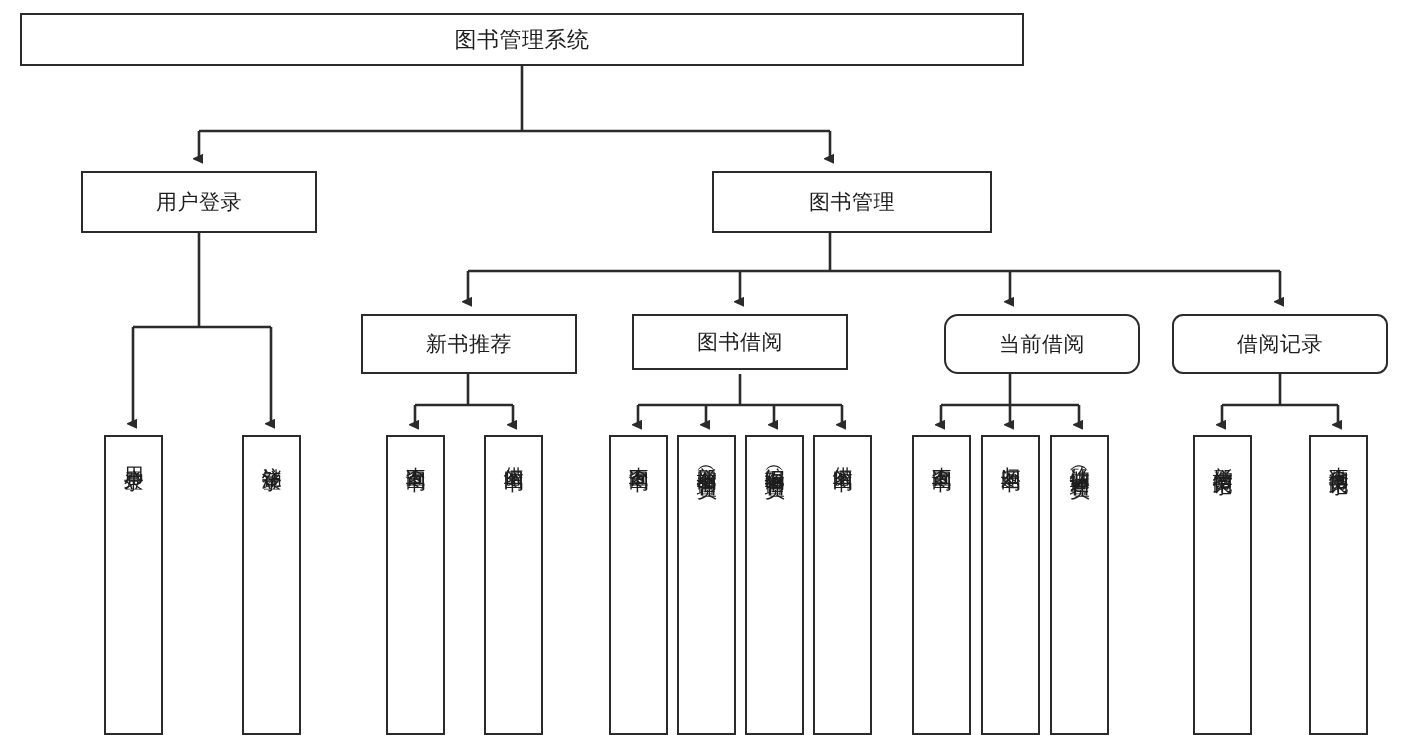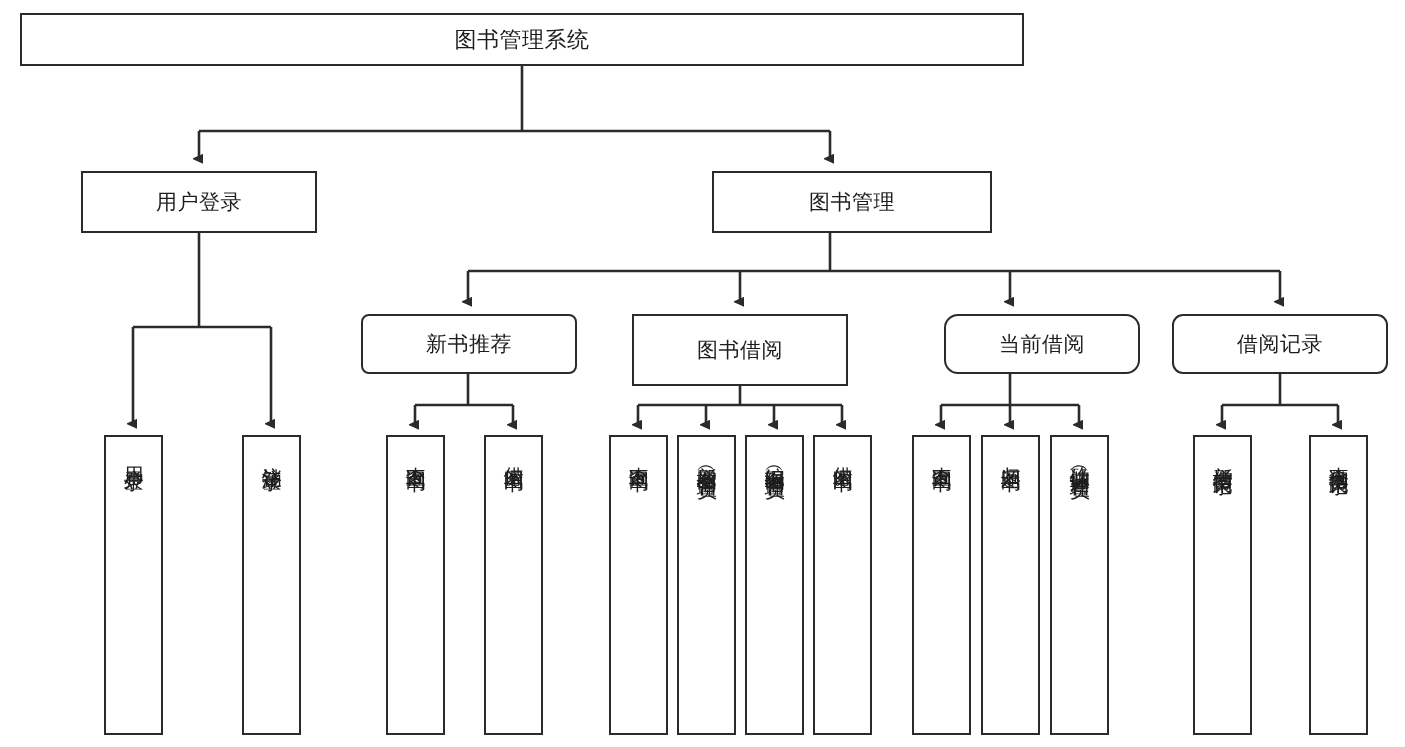--- a/index.html
+++ b/index.html
@@ -136,25 +136,25 @@
   </div>
 
   <div class="node horiz" style="left:81px; top:171px; width:236px; height:62px;">
     <span class="label">用户登录</span>
   </div>
 
   <div class="node horiz" style="left:712px; top:171px; width:280px; height:62px;">
     <span class="label">图书管理</span>
   </div>
 
-  <div class="node horiz" style="left:361px; top:314px; width:216px; height:60px;border-radius:8px;">
+  <div class="node horiz" style="left:361px; top:314px; width:216px; height:60px;">
     <span class="label">新书推荐</span>
   </div>
 
-  <div class="node horiz" style="left:632px; top:314px; width:216px; height:72px;">
+  <div class="node horiz" style="left:632px; top:314px; width:216px; height:56px;">
     <span class="label">图书借阅</span>
   </div>
 
   <div class="node horiz" style="left:944px; top:314px; width:196px; height:60px;border-radius:14px;">
     <span class="label">当前借阅</span>
   </div>
 
   <div class="node horiz" style="left:1172px; top:314px; width:216px; height:60px;border-radius:11px;">
     <span class="label">借阅记录</span>
   </div>

